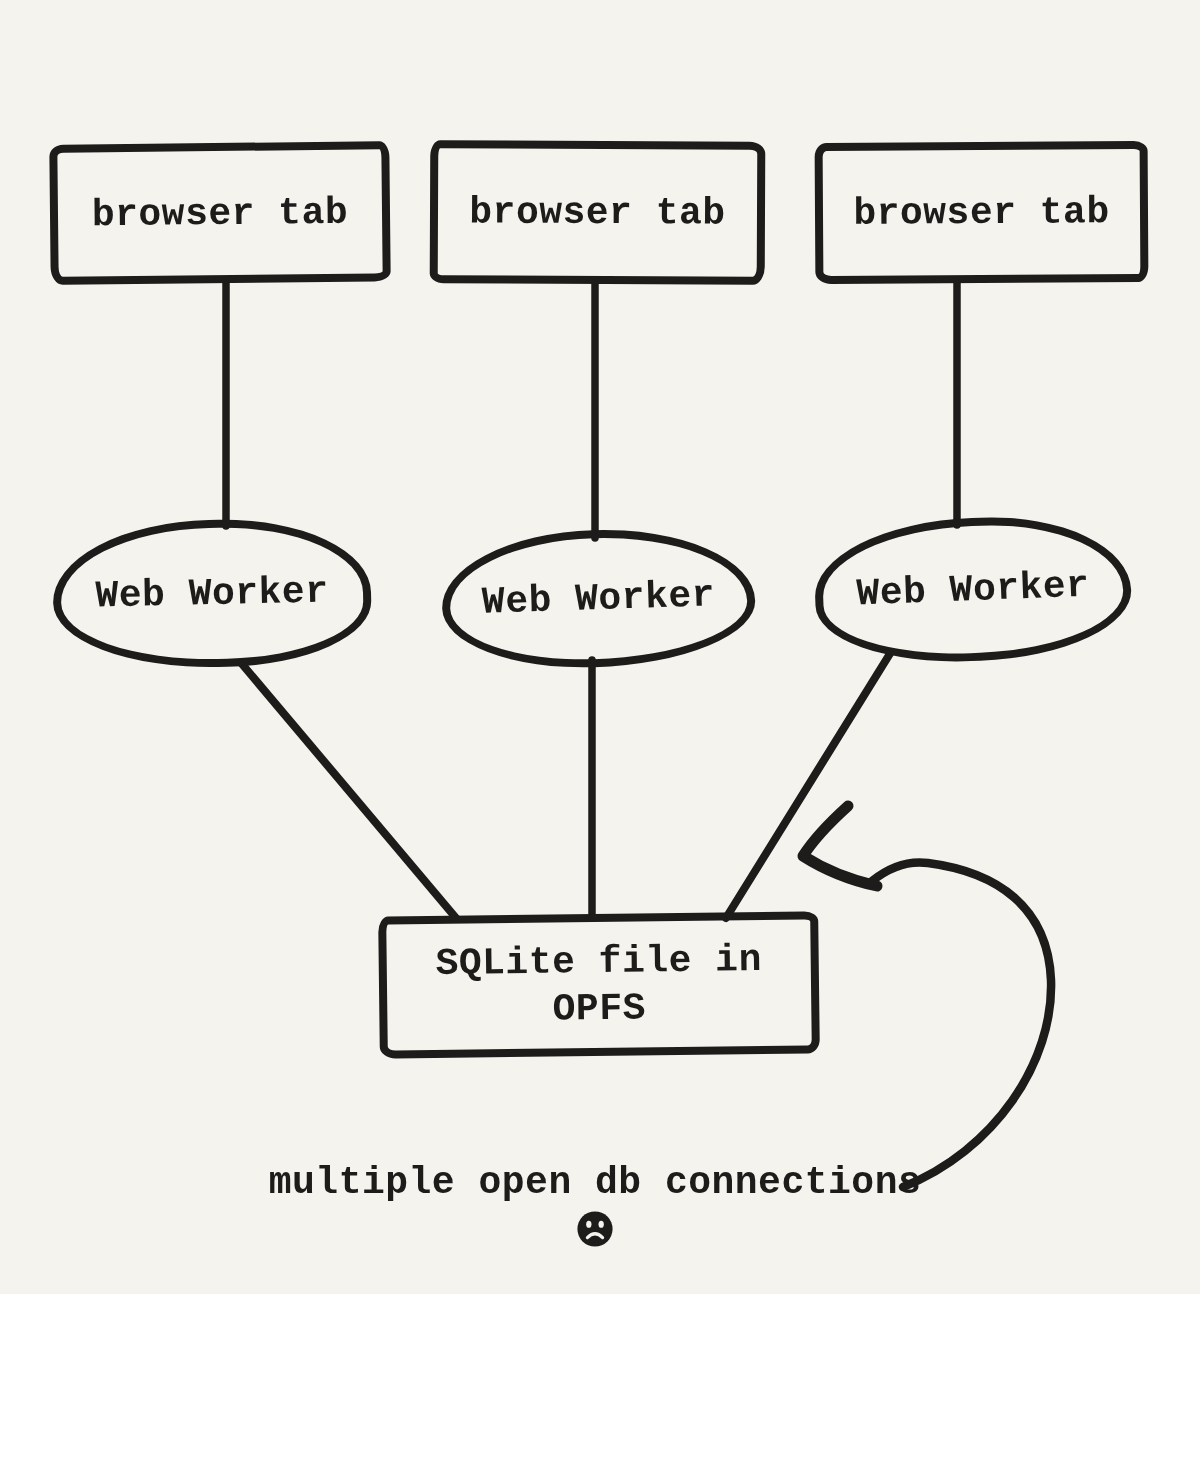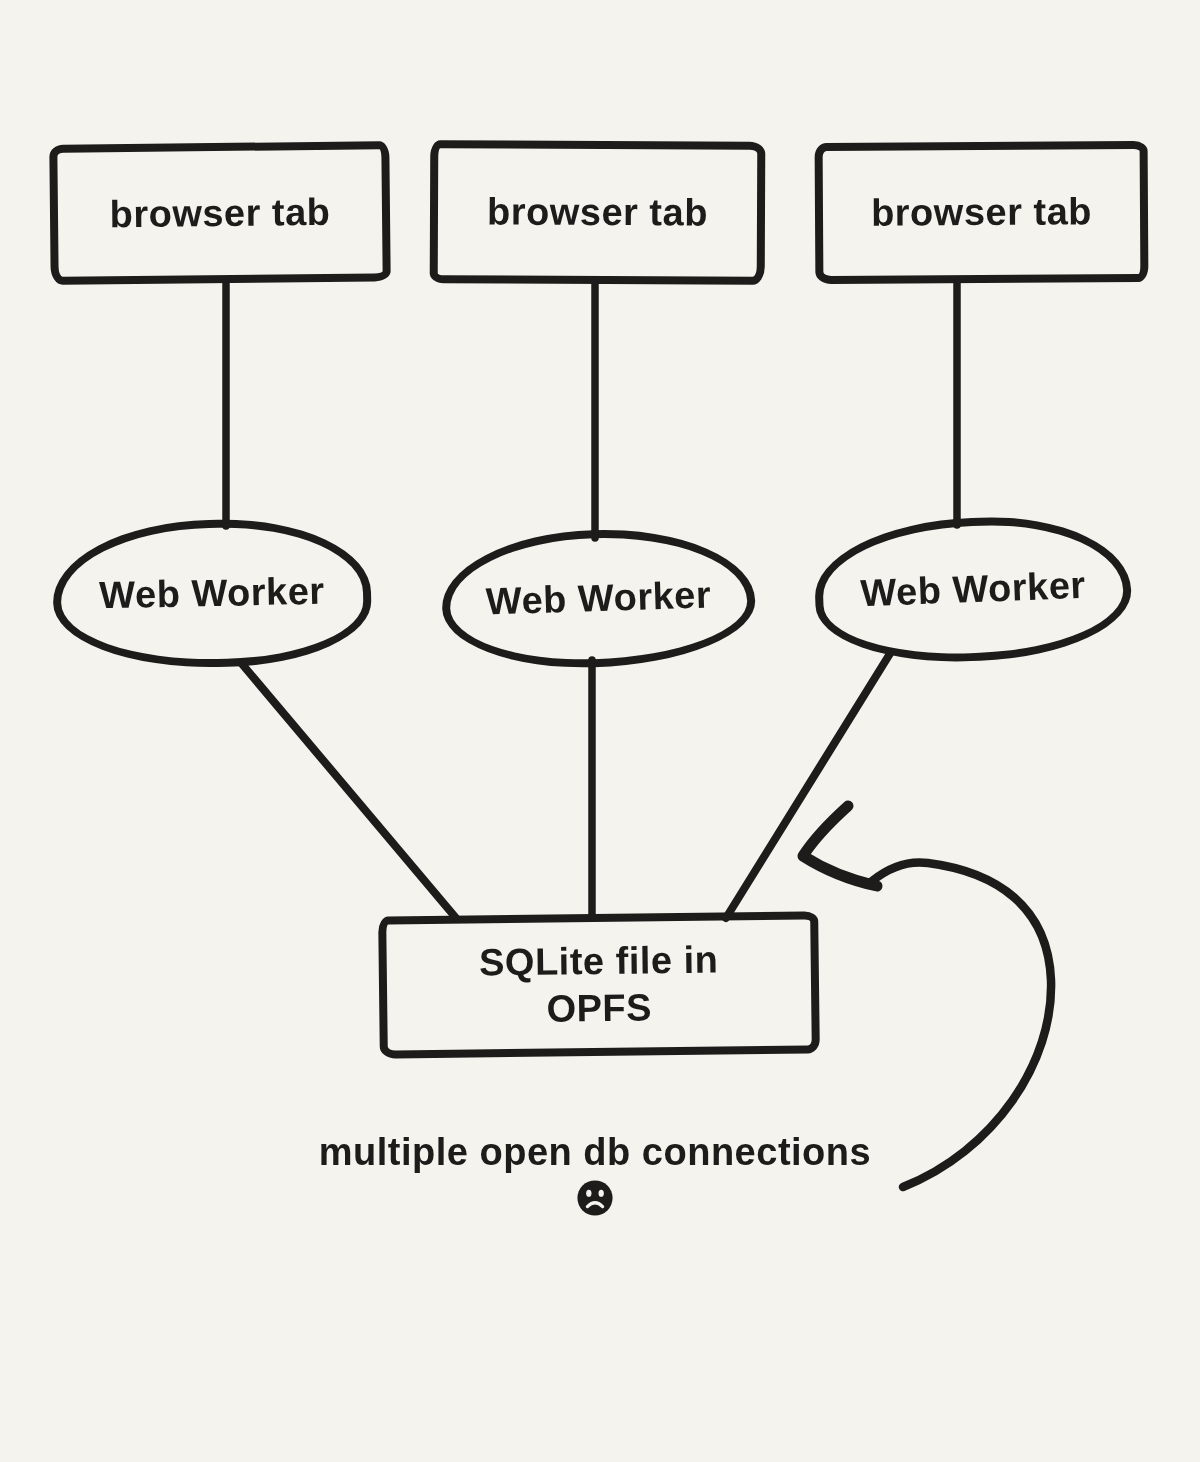--- a/index.html
+++ b/index.html
@@ -2,23 +2,23 @@
 <html><head>
 <meta charset="utf-8">
 <style>
   html, body {
     margin: 0;
     padding: 0;
   }
   .canvas {
     position: relative;
     width: 1200px;
-    height: 1462px;
+    height: 1294px;
     background: #f5f3ee;
-    font-family: Liberation Sans, sans-serif;
+    font-family: Liberation Mono, monospace;
     color: #1d1c1a;
     overflow: hidden;
   }
   .wires {
     position: absolute;
     left: 0;
     top: 0;
     width: 1200px;
     height: 1462px;
   }
@@ -48,21 +48,21 @@
     border-radius: 10px 14px 12px 16px / 16px 10px 14px 12px;
     transform: rotate(-0.7deg);
   }
   .db-label {
     text-align: center;
     line-height: 1.25;
   }
   .caption {
     position: absolute;
     left: 0;
-    top: 1130px;
+    top: 1161px;
     width: 1190px;
     text-align: center;
     font-size: 38px;
     font-weight: 600;
     letter-spacing: 0.5px;
     line-height: 1.18;
   }
   .caption-line2 {
     display: flex;
     align-items: center;

